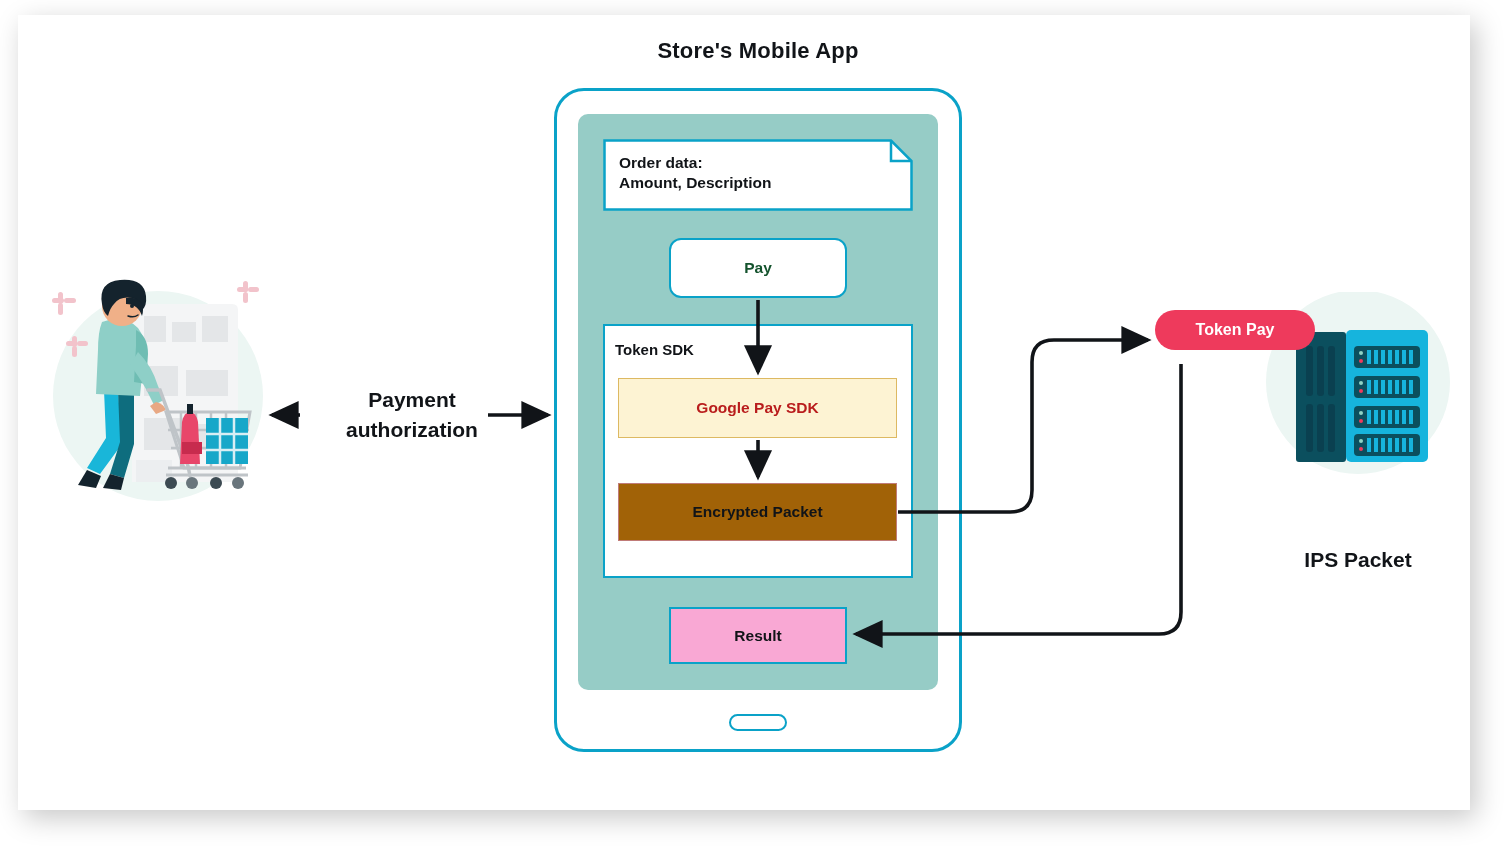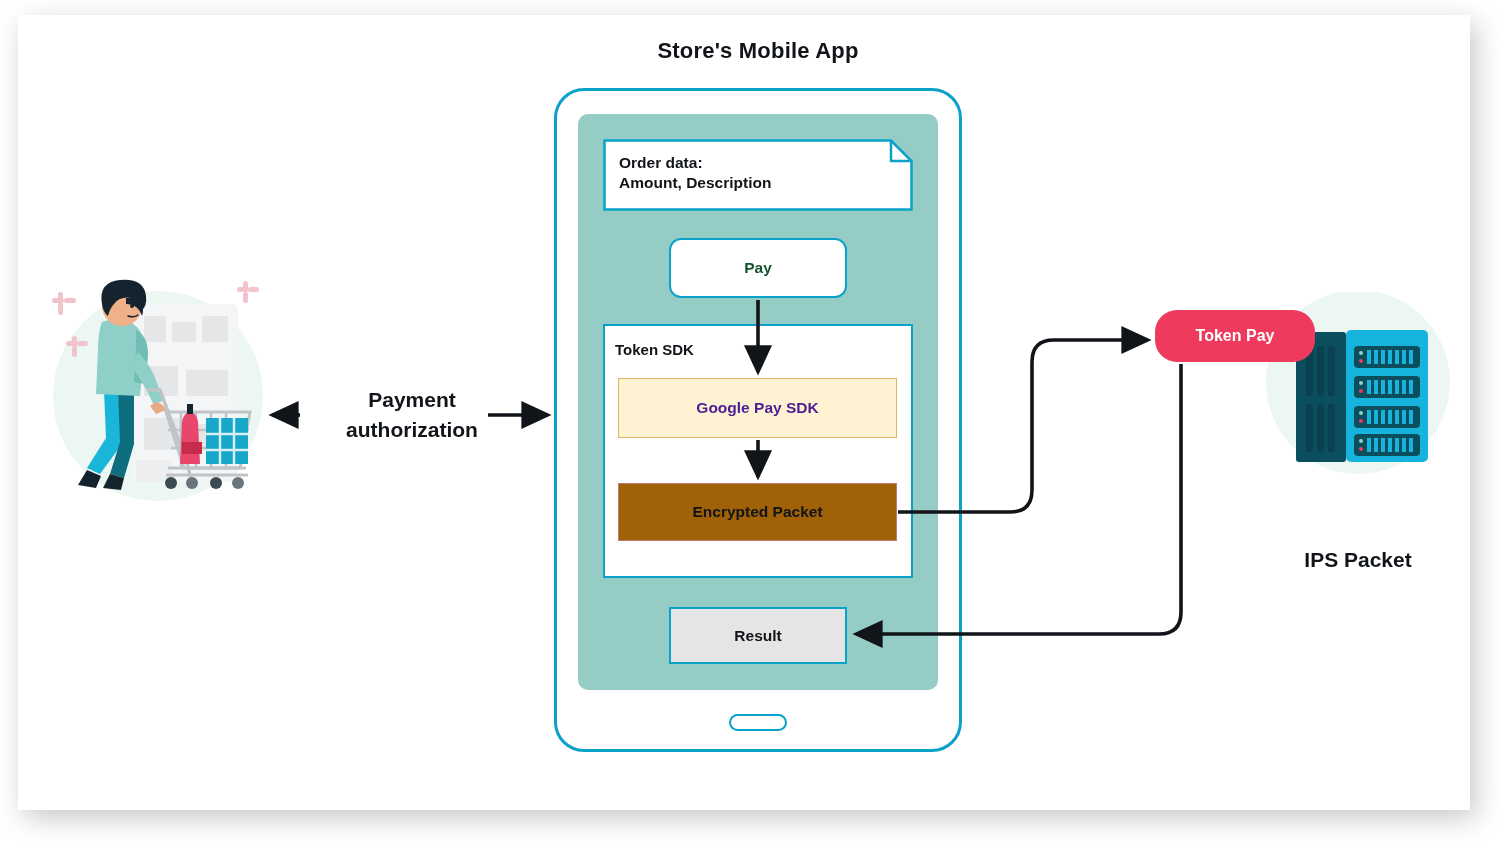--- a/index.html
+++ b/index.html
@@ -136,21 +136,21 @@
     width: 279px;
     height: 60px;
     background: #fdf3d3;
     border: 1.5px solid #ddb962;
     box-sizing: border-box;
     display: flex;
     align-items: center;
     justify-content: center;
     font-size: 15.5px;
     font-weight: bold;
-    color: #4c1d95;
+    color: #b91c1c;
   }
   #packet-box {
     position: absolute;
     left: 618px;
     top: 483px;
     width: 279px;
     height: 58px;
     background: #a16207;
     border: 1.5px solid #c07b78;
     box-sizing: border-box;
@@ -162,38 +162,38 @@
     color: #111418;
   }
 
   
   #result-box {
     position: absolute;
     left: 669px;
     top: 607px;
     width: 178px;
     height: 57px;
-    background: #e5e5e5;
+    background: #f9a8d4;
     border: 2.5px solid #0aa2c8;
     box-sizing: border-box;
     display: flex;
     align-items: center;
     justify-content: center;
     font-size: 15.5px;
     font-weight: bold;
     color: #111418;
   }
 
   
   #token-pay {
     position: absolute;
     left: 1155px;
     top: 310px;
     width: 160px;
-    height: 52px;
+    height: 40px;
     background: #ee3a5c;
     border-radius: 22px;
     display: flex;
     align-items: center;
     justify-content: center;
     font-size: 16px;
     font-weight: bold;
     color: #ffffff;
     z-index: 6;
   }

